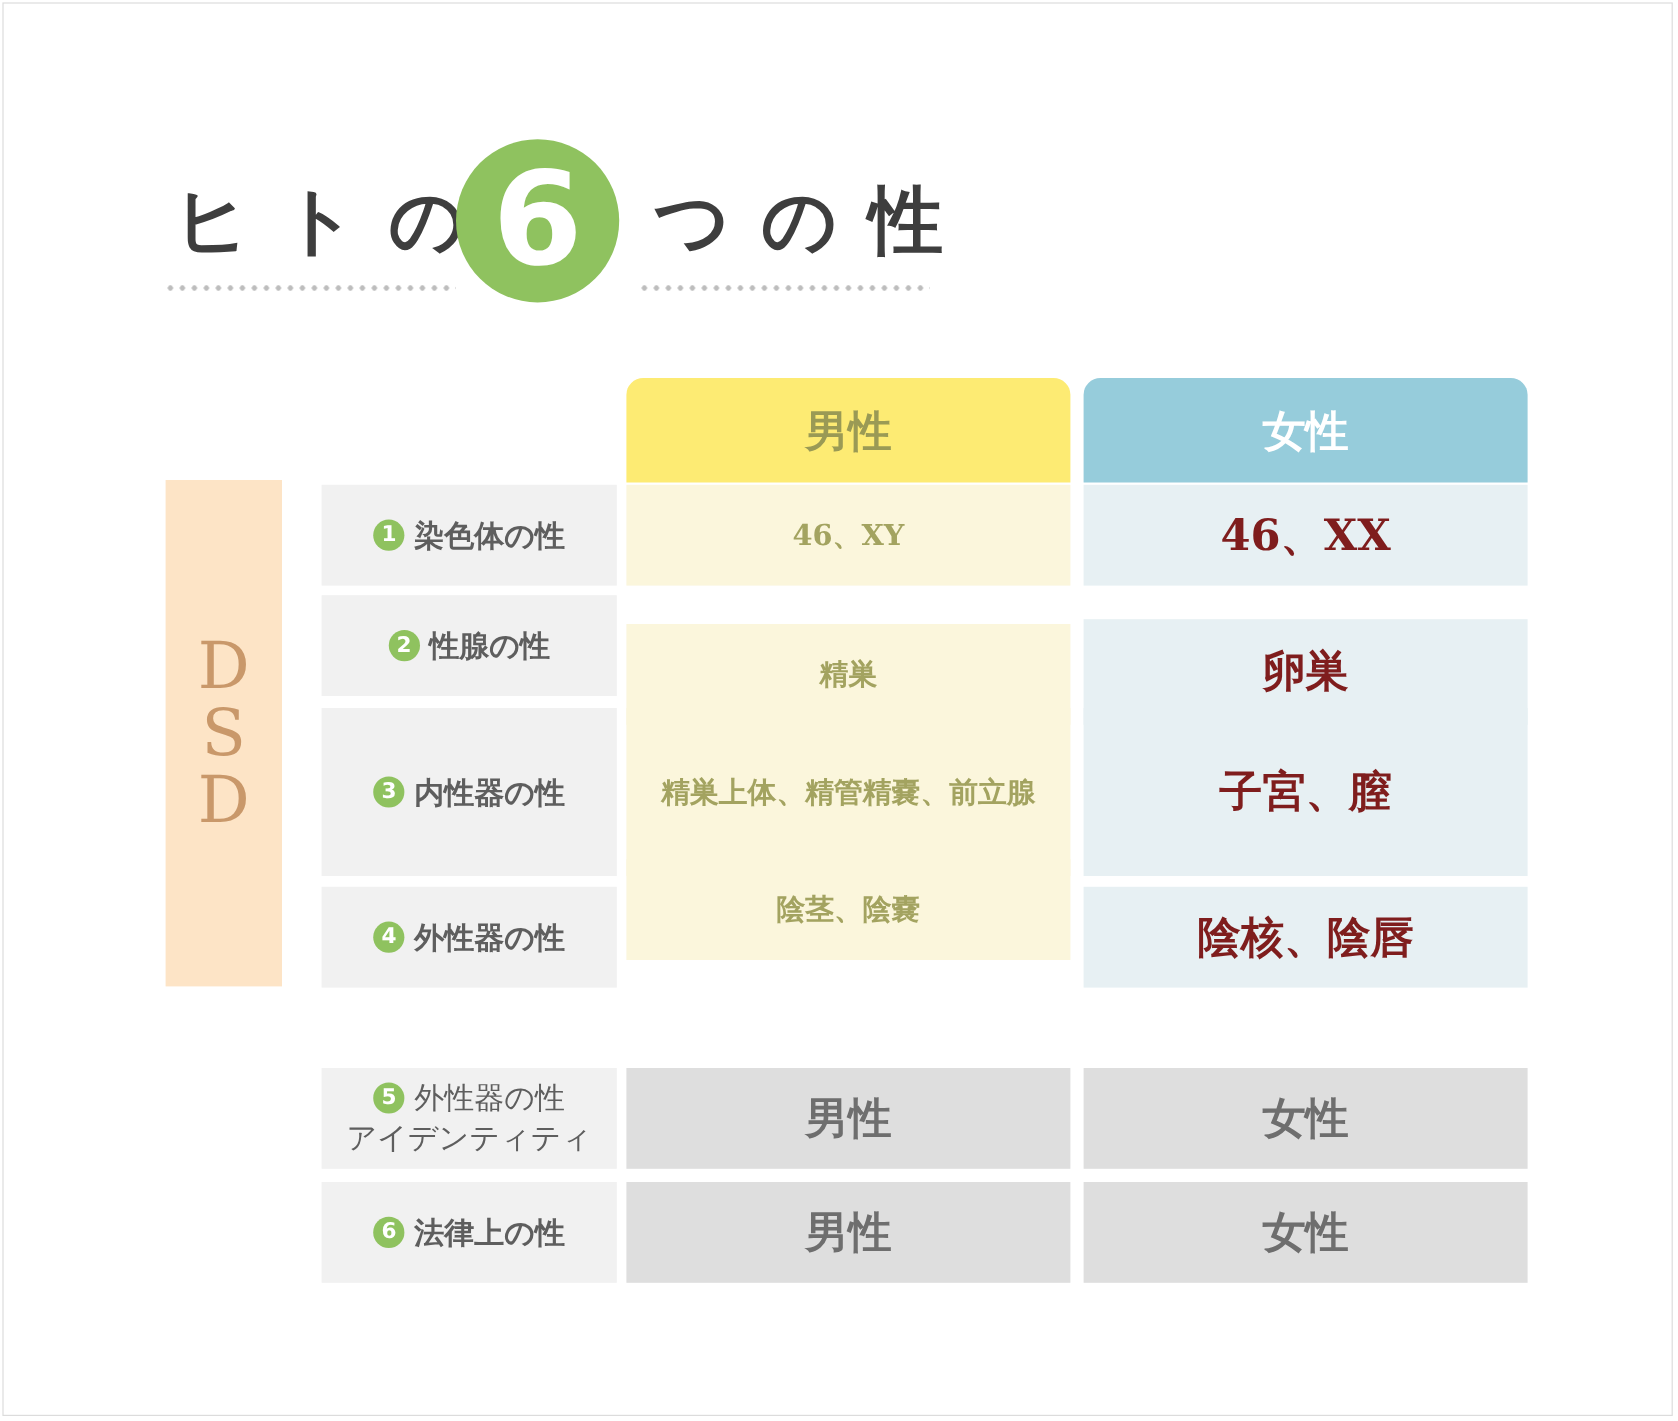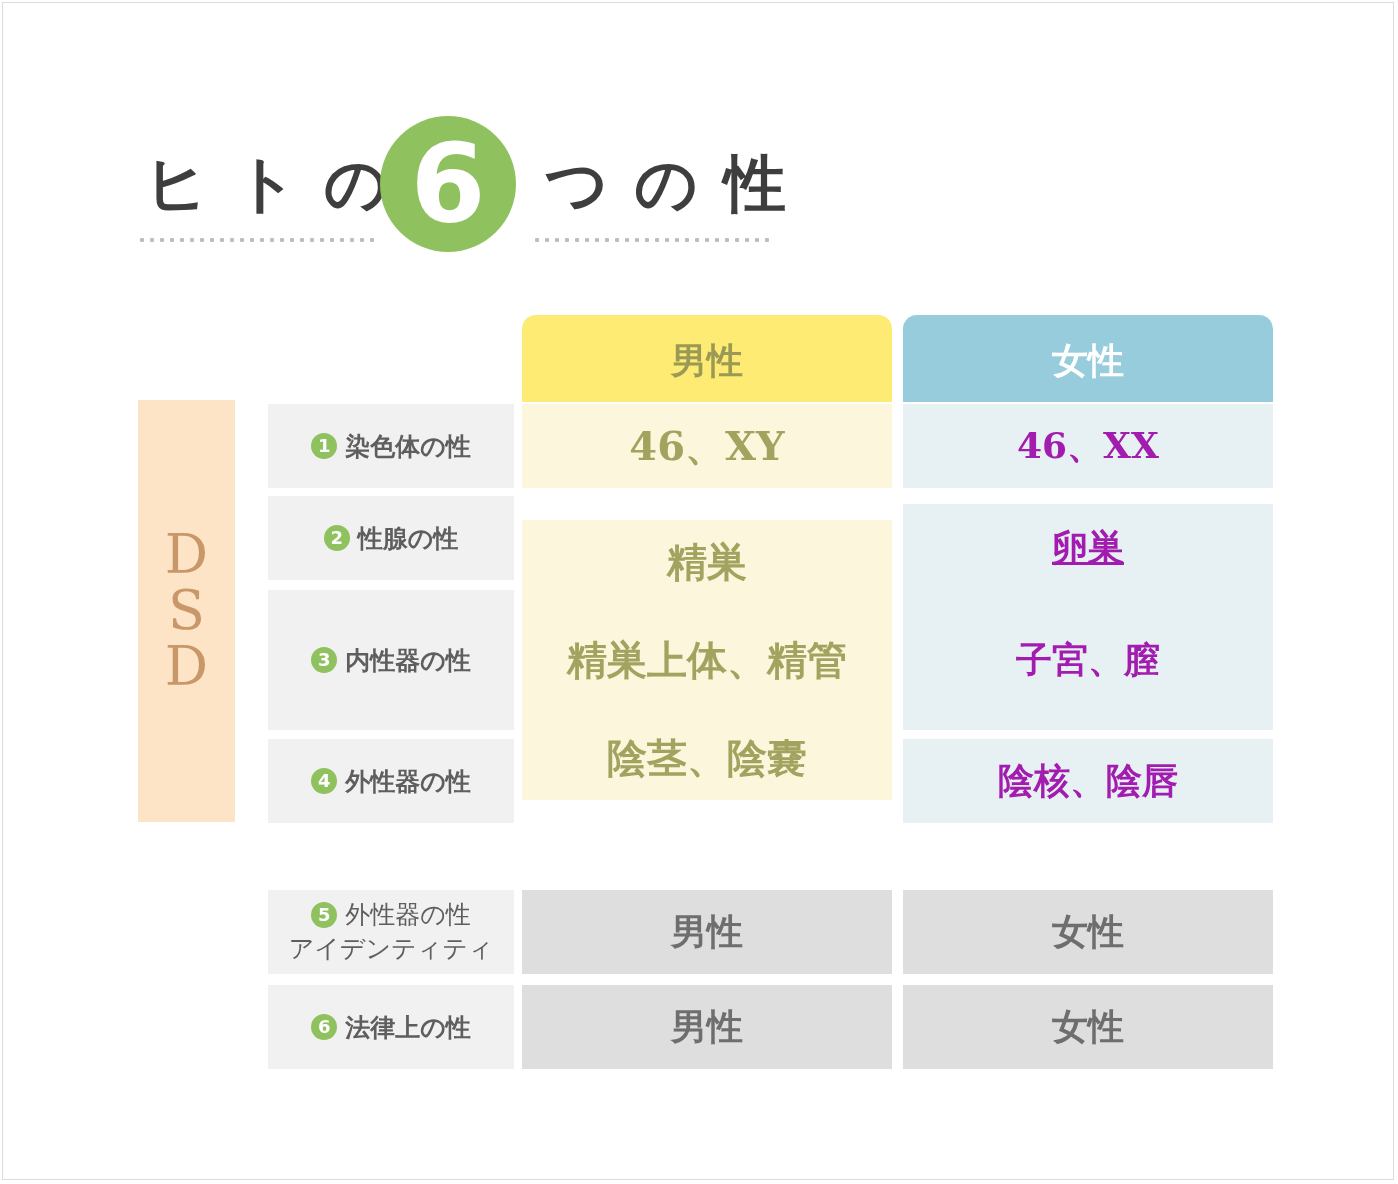--- a/index.html
+++ b/index.html
@@ -51,22 +51,22 @@
     font-size:36px; font-weight:bold; text-align:center; line-height:92px;
   }
   .hdr.male { left:522px; width:370px; background:#fdeb73; color:#9a9a55; }
   .hdr.female { left:903px; width:370px; background:#96ccdb; color:#ffffff; }
 
   .cell {
     position:absolute; display:flex; align-items:center; justify-content:center;
     text-align:center; box-sizing:border-box;
   }
   .label { left:268px; width:246px; background:#f1f1f1; color:#5e5e5e; font-size:25px; font-weight:bold; }
-  .m { left:522px; width:370px; background:#fbf6dc; color:#a3a360; font-size:40px; font-weight:bold; line-height:52px; }
-  .f { left:903px; width:370px; background:#e7f0f3; color:#a21caf; font-size:36px; font-weight:bold; }
+  .m { left:522px; width:370px; background:#fbf6dc; color:#a3a360; font-size:24px; font-weight:bold; line-height:52px; }
+  .f { left:903px; width:370px; background:#e7f0f3; color:#7f1d1d; font-size:36px; font-weight:bold; }
   .gm, .gf { width:370px; background:#dedede; color:#6e6e6e; font-size:36px; font-weight:bold; }
   .gm { left:522px; }
   .gf { left:903px; }
   .num {
     display:inline-block; width:26px; height:26px; border-radius:50%;
     background:#8fc25f; color:#fff; font-size:18px; line-height:26px;
     text-align:center; margin-right:8px; font-weight:bold; flex:none;
   }
   .lbl-wrap { display:flex; align-items:center; justify-content:center; }
   .lbl-multi { display:flex; flex-direction:column; align-items:center; line-height:34px; }
@@ -101,30 +101,31 @@
 <div class="cell m serif-val" style="top:404px;height:84px;">46、XY</div>
 <div class="cell f serif-val" style="top:404px;height:84px;">46、XX</div>
 
 <div class="cell label" style="top:496px;height:84px;">
   <div class="lbl-wrap">
     <span class="num">2</span>
     <span>性腺の性</span>
   </div>
 </div>
 <div class="cell m" style="top:496px;height:84px;margin-top:24px;">精巣</div>
-<div class="cell f" style="top:504px;height:88px;text-decoration:underline;">卵巣</div>
+<div class="cell f" style="top:516px;height:88px;">卵巣</div>
 
 <div class="cell label" style="top:590px;height:140px;">
   <div class="lbl-wrap">
     <span class="num">3</span>
     <span>内性器の性</span>
   </div>
 </div>
 <div class="cell m" style="top:590px;height:140px;flex-direction:row;">
   <span>精巣上体、精管</span>
+  <span>精嚢、前立腺</span>
 </div>
 <div class="cell f" style="top:590px;height:140px;text-align:center;">子宮、膣</div>
 
 <div class="cell label" style="top:739px;height:84px;">
   <div class="lbl-wrap">
     <span class="num">4</span>
     <span>外性器の性</span>
   </div>
 </div>
 <div class="cell m" style="top:716px;height:84px;text-align:right;">陰茎、陰嚢</div>

